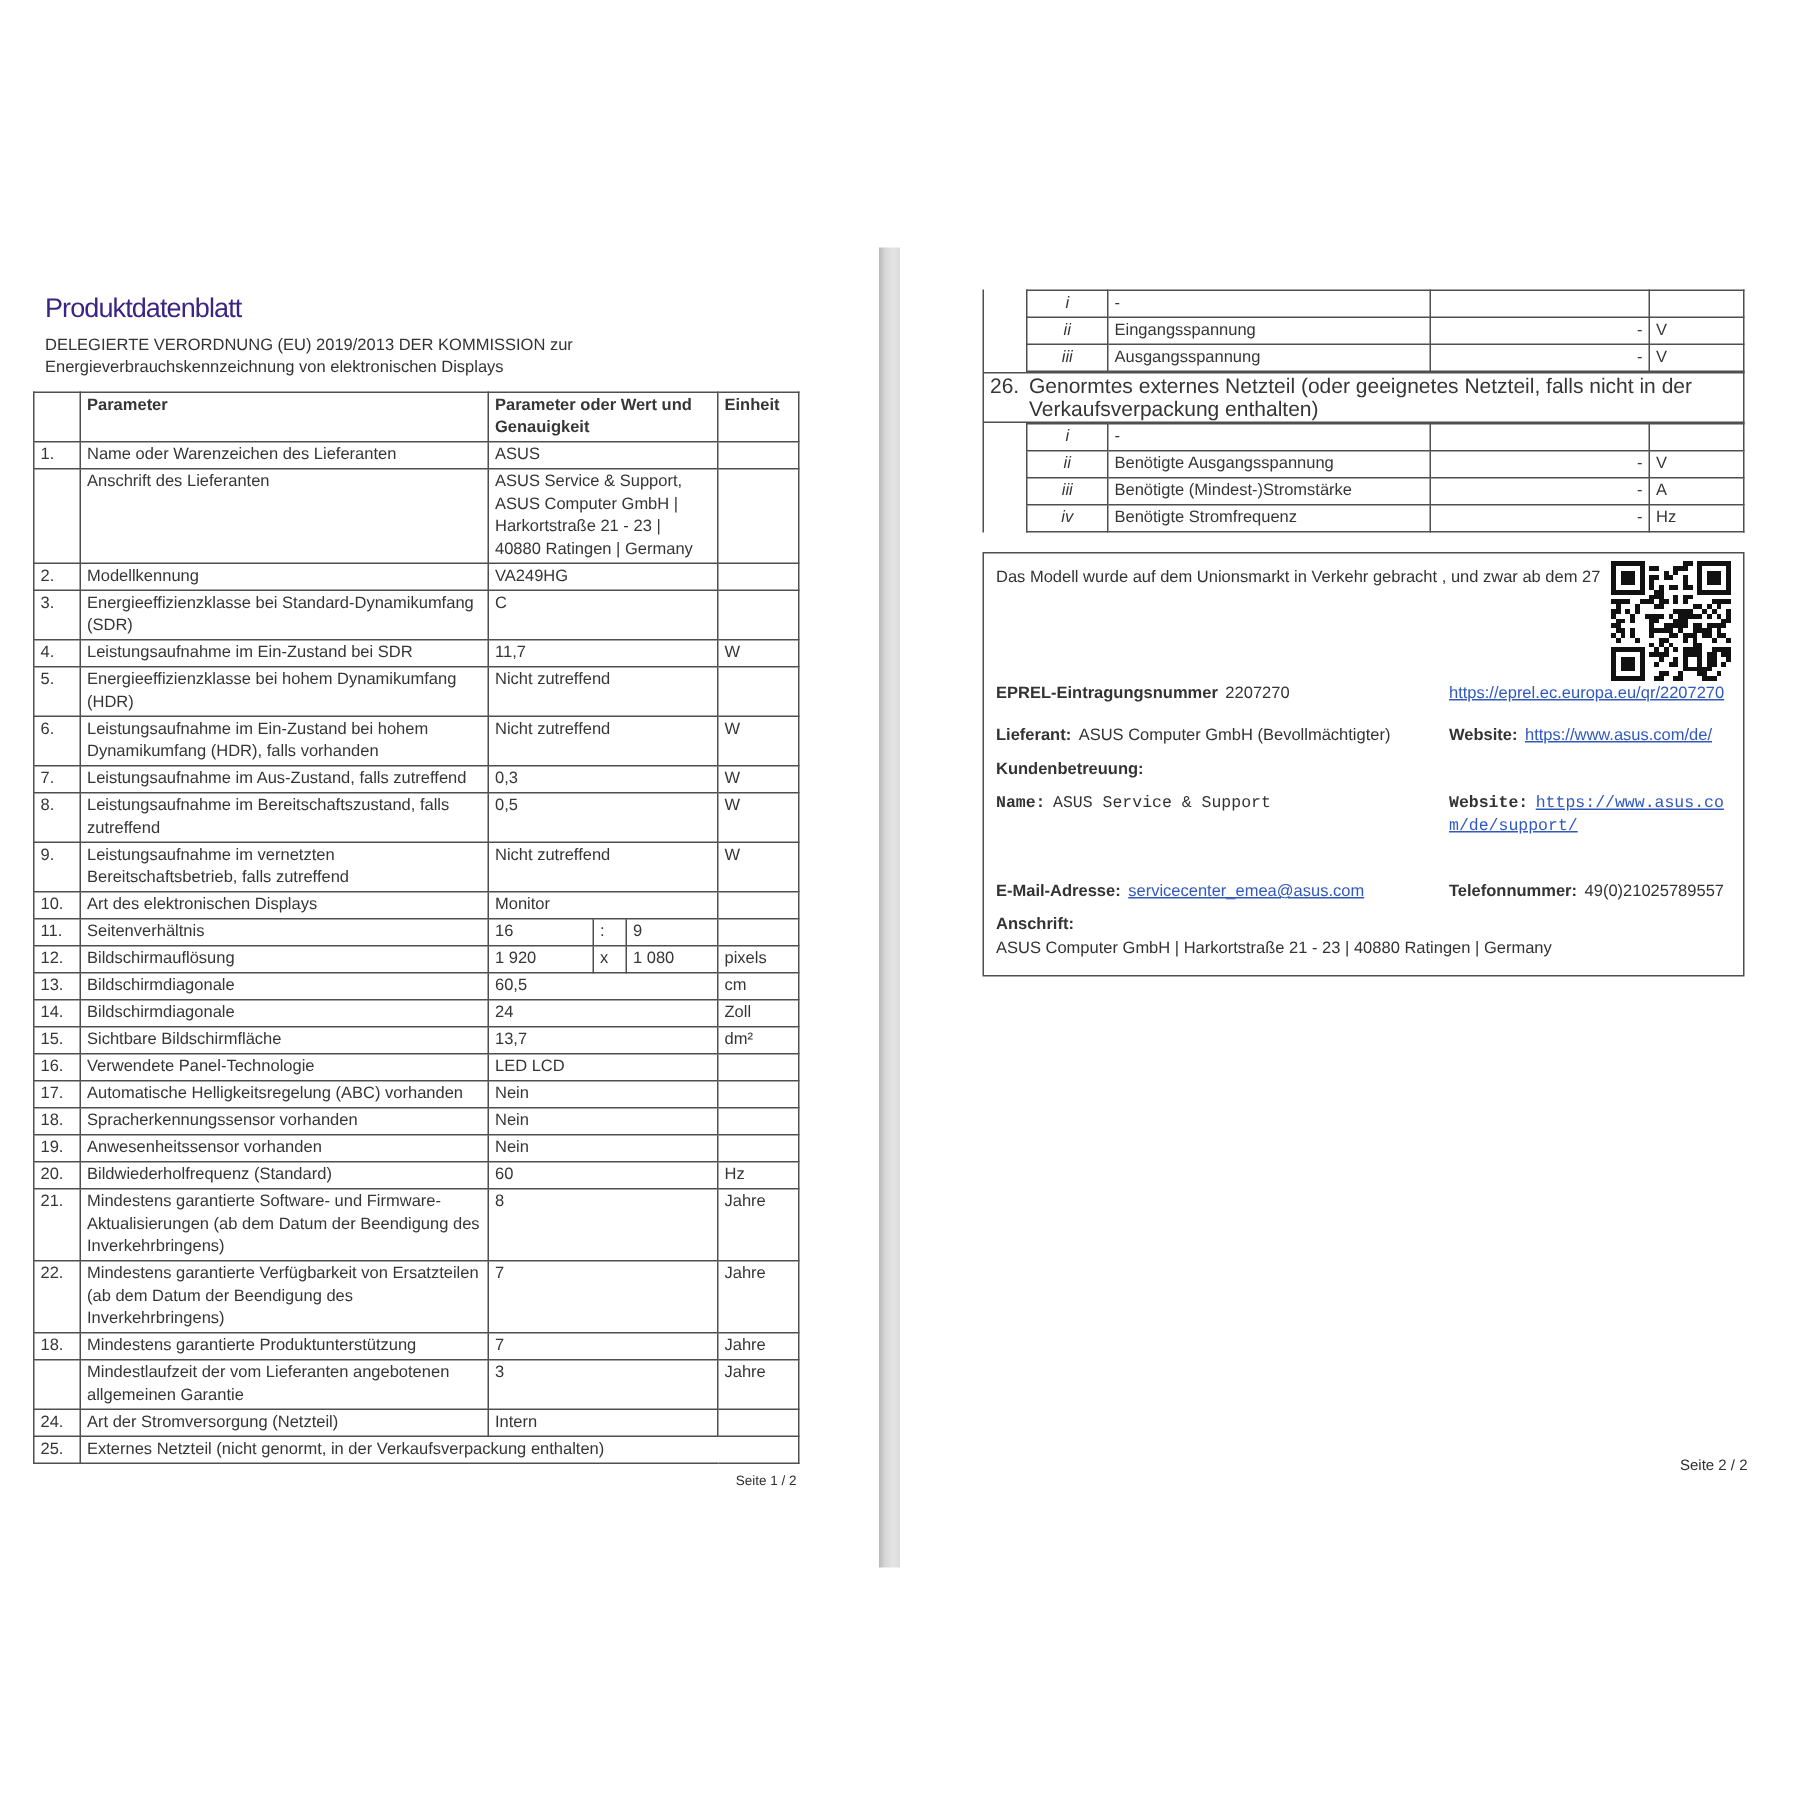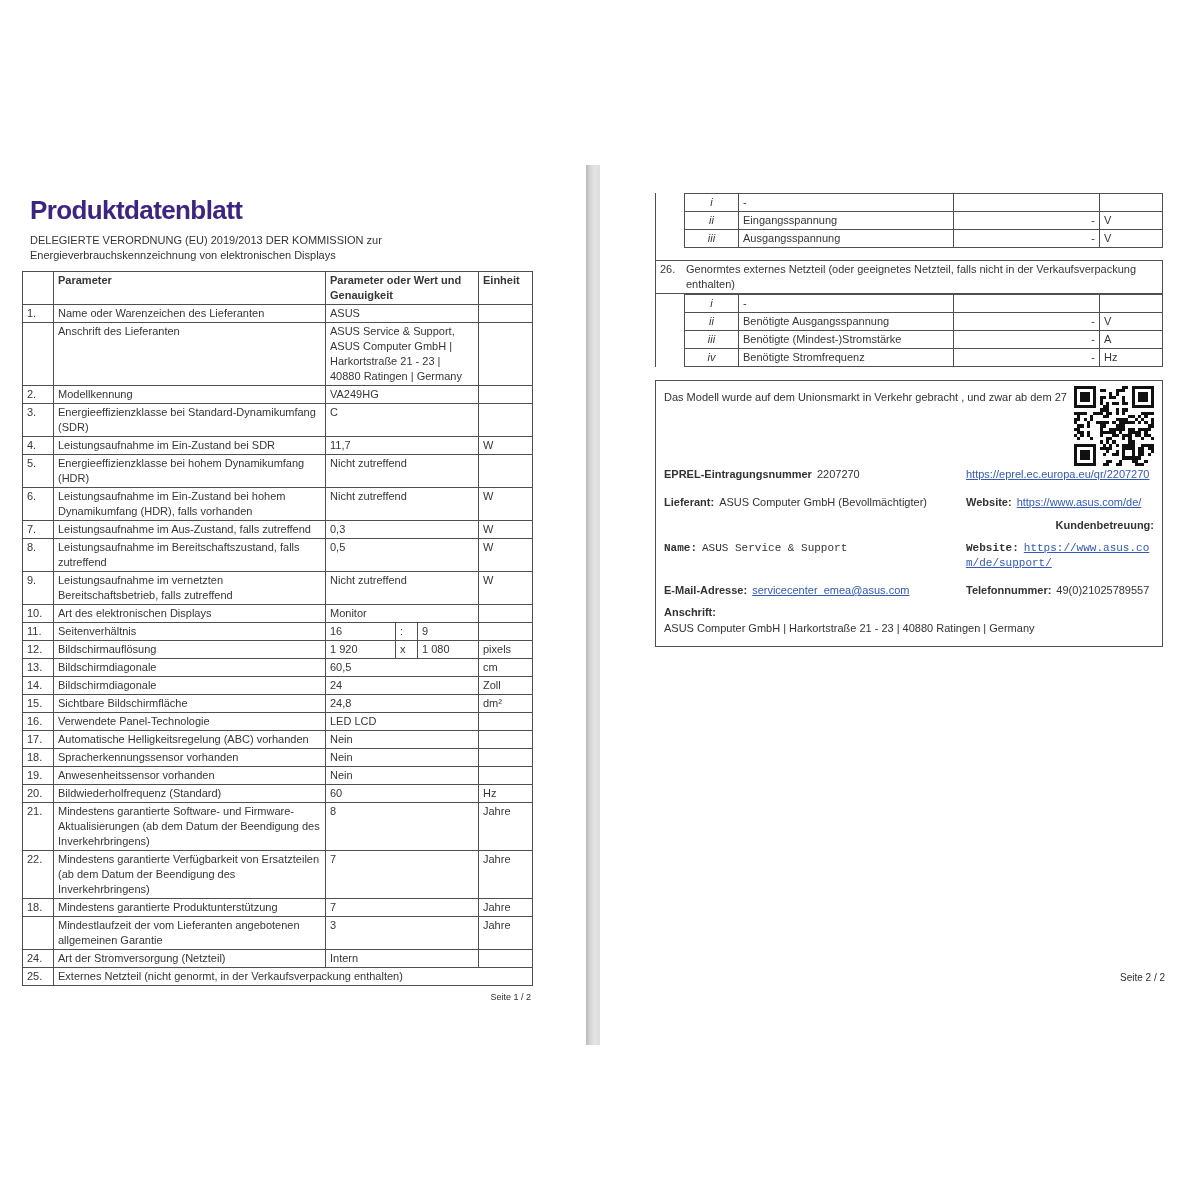--- a/index.html
+++ b/index.html
@@ -15,22 +15,22 @@
     overflow:hidden;
   }
   
   .divider{
     position:absolute;left:586px;top:165px;width:14px;height:880px;
     background:linear-gradient(90deg,#b9b9b9 0,#d7d7d7 30%,#e4e4e4 65%,#dcdcdc 100%);
   }
   
   .page1{position:absolute;left:22px;top:195px;width:510px;}
   h1.doc-title{
-    margin:0 0 7px 8px;font-size:26px;letter-spacing:-0.6px;
-    font-weight:bold;color:var(--title-color);
+    margin:0 0 7px 8px;font-size:18px;letter-spacing:-0.6px;
+    font-weight:normal;color:var(--title-color);
   }
   .subtitle{margin:0 0 8px 8px;font-size:11px;line-height:15px;color:#333;}
   table.pt{
     border-collapse:collapse;table-layout:fixed;width:510px;
     font-size:11px;line-height:15px;color:#363636;
   }
   table.pt th,table.pt td{
     border:1px solid var(--border-color);padding:1px 4px;vertical-align:top;
     text-align:left;font-weight:normal;word-wrap:break-word;
   }
@@ -51,25 +51,24 @@
     font-size:11px;line-height:15px;color:#363636;
   }
   table.rt td{
     border:1px solid var(--border-color);padding:1px 4px;vertical-align:top;
   }
   td.rom{font-style:italic;text-align:center;}
   td.rparam{padding-left:13px;}
   td.rval{text-align:right;padding-right:10px;}
   td.runit{padding-left:8px;}
   .row26{
-    display:flex;font-size:11px;line-height:15px;padding:1px 0;color:#363636;
+    display:flex;font-size:14px;line-height:15px;padding:1px 0;color:#363636;
     border-top:1px solid var(--border-color);
     border-bottom:1px solid var(--border-color);
     border-right:1px solid var(--border-color);
-    margin-top:12px;
   }
   .r26num{width:26px;padding-left:4px;flex:none;}
   .r26text{flex:1;padding-right:10px;}
   
   .infobox{
     position:relative;margin-top:13px;width:490px;
     border:1px solid var(--border-color);
     padding:9px 8px 10px 8px;font-size:11px;line-height:15px;color:#333;
   }
   .market{white-space:nowrap;overflow:hidden;width:405px;}
@@ -78,23 +77,23 @@
     background:#fff;padding-left:4px;
   }
   .ib-row{display:flex;}
   .ib-left{width:302px;flex:none;}
   .ib-right{width:188px;flex:none;word-break:break-all;}
   .b{font-weight:bold;}
   .lbl{font-weight:bold;margin-right:5px;}
   a.link{color:var(--link-color);text-decoration:underline;cursor:pointer;}
   .m-eprel{margin-top:62px;}
   .m-lief{margin-top:13px;}
-  .m-kb{margin-top:8px;text-align:right;}
+  .m-kb{margin-top:8px;}
   .m-name{margin-top:8px;font-family:Liberation Mono, monospace;}
-  .m-mail{margin-top:12px;}
+  .m-mail{margin-top:28px;}
   .m-anschr{margin-top:7px;}
   .m-addr{margin-top:1px;}
   .pfooter2{position:absolute;top:779px;right:-2px;font-size:10px;color:#2e2e2e;}
 </style>
 </head>
 <body>
 
 <div class="divider"></div>
 
 <div class="page1">
@@ -211,21 +210,21 @@
         </tr>
         <tr>
           <td class="num">14.</td>
           <td>Bildschirmdiagonale</td>
           <td class="val-r" colspan="3">24</td>
           <td class="unit">Zoll</td>
         </tr>
         <tr>
           <td class="num">15.</td>
           <td>Sichtbare Bildschirmfläche</td>
-          <td class="val-r" colspan="3">24,8</td>
+          <td class="val-r" colspan="3">13,7</td>
           <td class="unit">dm²</td>
         </tr>
         <tr>
           <td class="num">16.</td>
           <td>Verwendete Panel-Technologie</td>
           <td class="val-r" colspan="3">LED LCD</td>
           <td class="unit"></td>
         </tr>
         <tr>
           <td class="num">17.</td>

